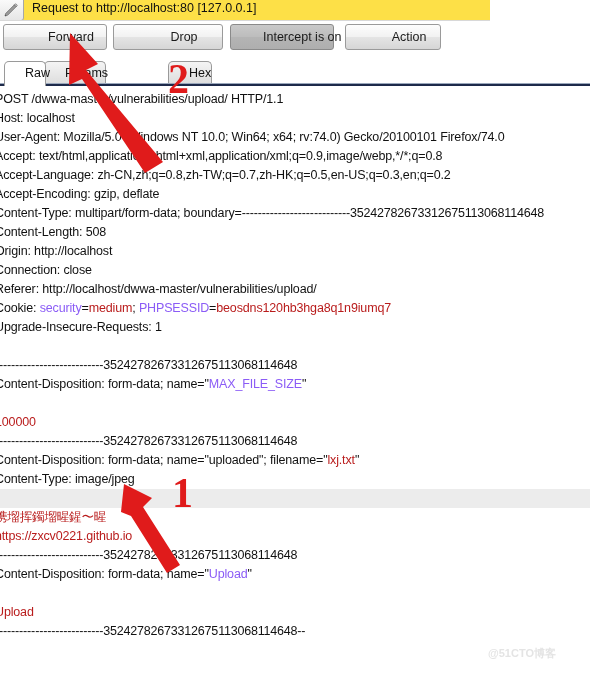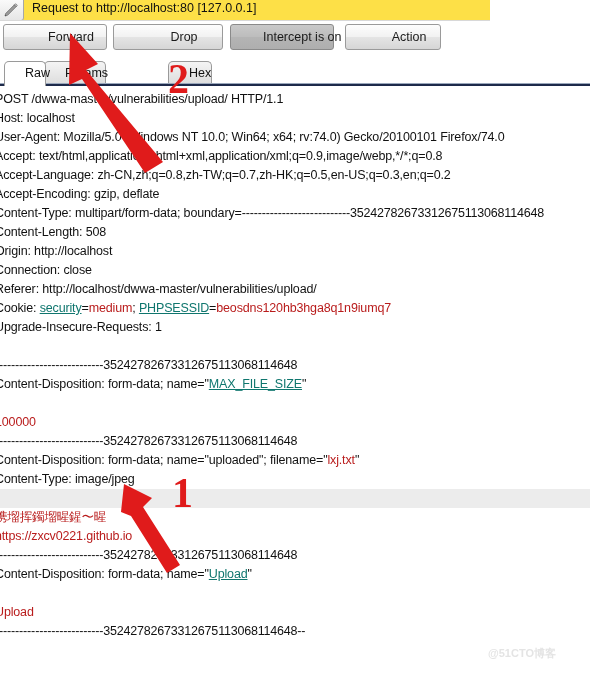--- a/index.html
+++ b/index.html
@@ -132,21 +132,21 @@
     height: 19px;
     line-height: 19px;
     font-family: "Liberation Sans", sans-serif;
     font-size: 12.5px;
     color: #111111;
     white-space: pre;
     letter-spacing: -0.15px;
   }
   .line.blank { color: transparent; }
   .line.highlight { background: #ececec; }
-  .k-blue { color: #0f766e; text-decoration: underline; }
+  .k-blue { color: #8b5cf6; }
   .v-red  { color: #b91c1c; }
   .mono-num { letter-spacing: -0.2px; }
 
   
   #annotations {
     position: absolute;
     left: 0; top: 0;
     width: 590px; height: 674px;
     pointer-events: none;
   }

